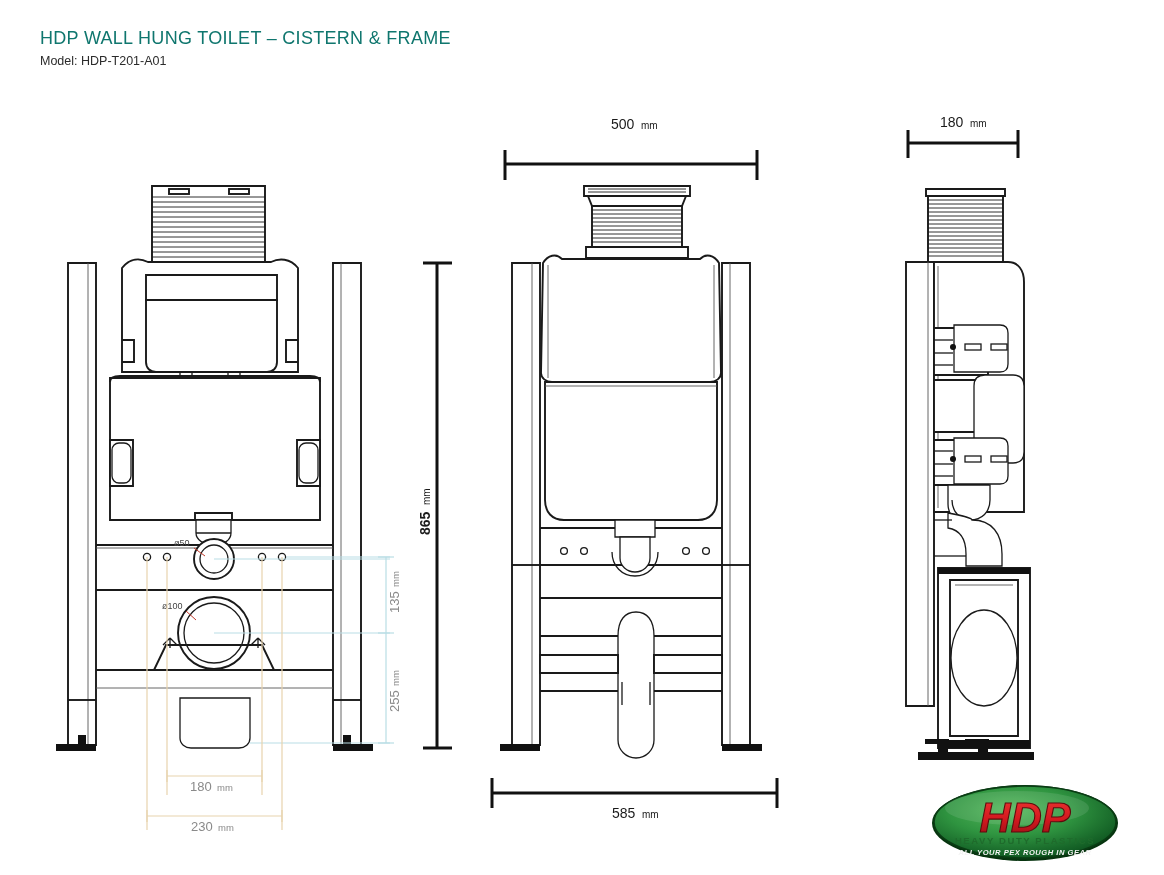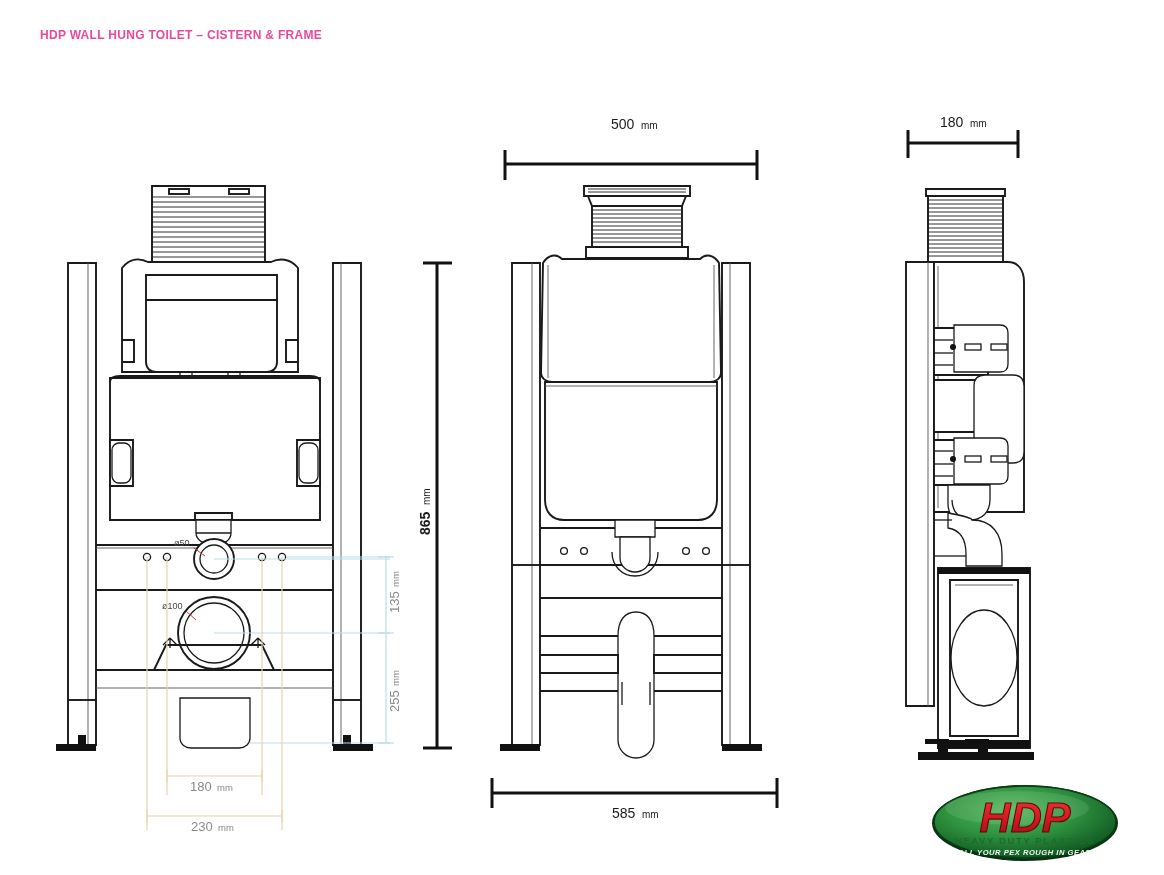--- a/index.html
+++ b/index.html
@@ -11,24 +11,24 @@
     width: 1164px; height: 875px;
     position: relative;
     overflow: hidden;
     font-family: "Liberation Sans", sans-serif;
     color: #000;
   }
 
   
   #header { position: absolute; left: 40px; top: 28px; }
   #doc-title {
-    font-size: 12px;
-    font-weight: bold;
+    font-size: 18px;
+    font-weight: normal;
     letter-spacing: 0.3px;
-    color: #ec4899;
+    color: #0f766e;
     white-space: nowrap;
   }
   #doc-model {
     font-size: 12.5px;
     color: #2b2b2b;
     margin-top: 5px;
     white-space: nowrap;
   }
 
   
@@ -45,20 +45,21 @@
     left: 929px; top: 782px;
     width: 192px; height: 82px;
   }
   #logo-wrap svg { display:block; }
 </style>
 </head>
 <body>
 
 <div id="header">
   <div id="doc-title">HDP WALL HUNG TOILET – CISTERN &amp; FRAME</div>
+  <div id="doc-model">Model: HDP-T201-A01</div>
 </div>
 
 <div id="drawing">
 <svg width="1164" height="875" viewBox="0 0 1164 875" xmlns="http://www.w3.org/2000/svg">
   <defs>
     <style>
       .hv  { fill:none; stroke:#1a1a1a; stroke-width:1.9; }
       .med { fill:none; stroke:#1a1a1a; stroke-width:1.3; }
       .thn { fill:none; stroke:#555; stroke-width:0.9; }
       .rib { fill:none; stroke:#1a1a1a; stroke-width:0.9; }

